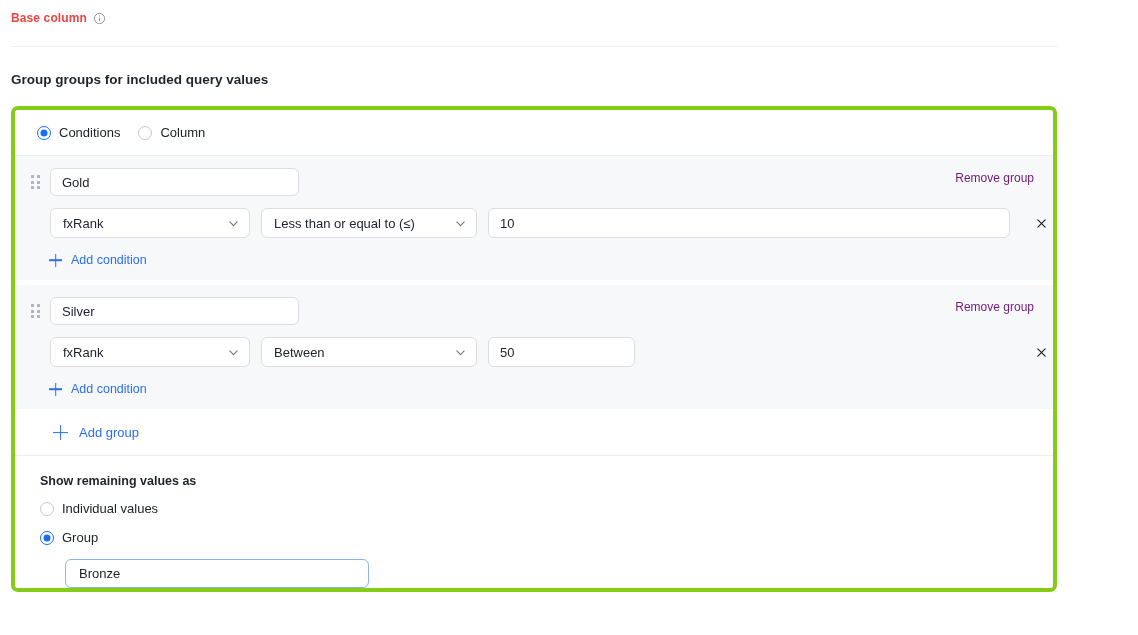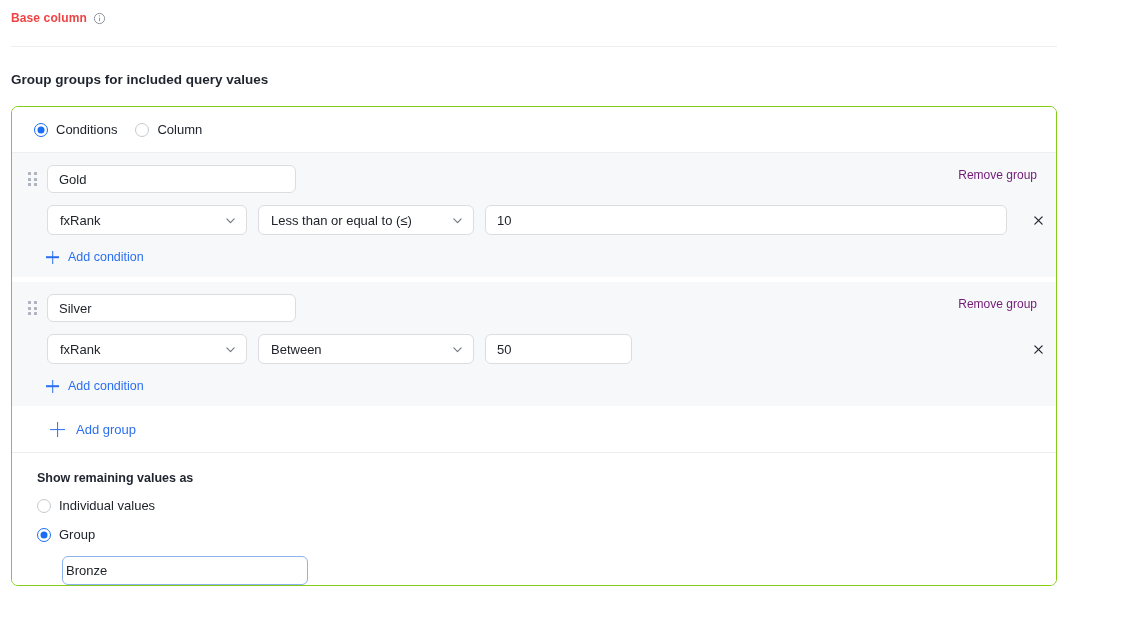--- a/index.html
+++ b/index.html
@@ -83,21 +83,21 @@
     font-size: 13.5px;
     font-weight: 700;
     color: #1f242e;
     margin: 25px 0 0 11px;
   }
 
   .card {
     position: relative;
     margin: 19px 0 4px 11px;
     width: 1046px;
-    border: 1px solid #84cc16;
+    border: 4px solid #84cc16;
     border-radius: 7px;
     background: #ffffff;
     overflow: hidden;
   }
 
   
   .card-head {
     padding: 15px 0 15px 22px;
     display: flex;
     align-items: center;
@@ -319,29 +319,29 @@
   }
   .remaining-title {
     font-size: 12.5px;
     font-weight: 700;
     color: #1f242e;
     margin-bottom: 13px;
   }
   .remaining .radio-item { margin-bottom: 14px; }
   .bronze-wrap { padding-left: 25px; }
   .bronze-input {
-    width: 246px;
+    width: 304px;
     height: 29px;
     border: 1px solid #8cb2ef;
     border-radius: 6px;
     background: #fff;
     font-size: 13px;
     font-family: "Liberation Sans", sans-serif;
     color: #20242c;
-    padding: 0 3px;
+    padding: 0 13px;
     outline: none;
   }
 </style>
 </head>
 <body>
 
 <div class="base-section">
   <div class="field-label-row">
     <span class="field-label">Base column</span>
     <span class="info-icon">

